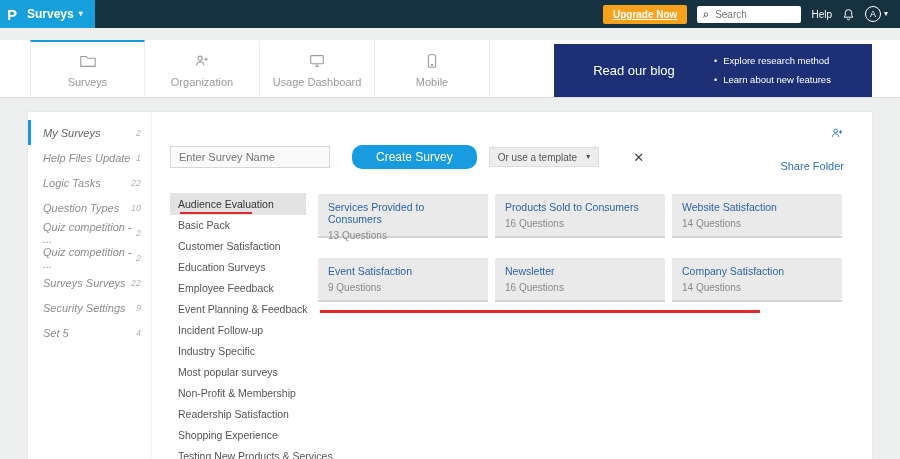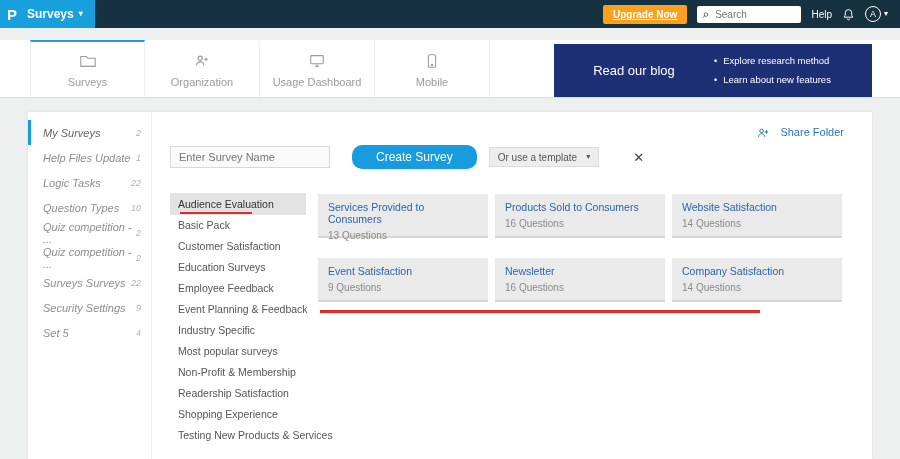--- a/index.html
+++ b/index.html
@@ -56,22 +56,22 @@
     background:#fff; box-shadow:0 0 3px rgba(0,0,0,.07); overflow:hidden; }
   .sidebar { position:absolute; top:0; left:0; width:124px; bottom:0;
     border-right:1px solid #f0f0f0; padding-top:8px; }
   .side-item { height:25px; display:flex; align-items:center; justify-content:space-between;
     padding:0 10px 0 12px; font-size:11px; color:#8d8d8d;
     border-left:3px solid transparent; cursor:pointer;font-style:italic; }
   .side-item.active { border-left-color:var(--accent-blue,#199be0); color:#666; }
   .side-count { font-size:9px; color:#b2b2b2; }
 
   .content { position:absolute; left:124px; top:0; right:0; bottom:0; }
-  .share { position:absolute; top:14px; right:28px; display:flex; align-items:flex-start;
-    gap:10px; color:#2e72b8; font-size:11px; cursor:pointer; }
+  .share { position:absolute; top:14px; right:28px; display:flex; align-items:flex-end;
+    gap:18px; color:#2e72b8; font-size:11px; cursor:pointer;flex-direction:column; }
 
   .create-row { position:absolute; top:33px; left:18px; display:flex; align-items:center; }
   .survey-name { width:160px; height:22px; border:1px solid #d8d8d8; background:#fafafa;
     font-size:11px; padding:0 8px; color:#444; font-family:inherit; outline:none; }
   .create { margin-left:22px; height:24px; padding:0 24px; background:var(--accent-blue,#199be0);
     border:none; border-radius:10px; color:#fff; font-size:12px; cursor:pointer; font-family:inherit; }
   .template-dd { margin-left:12px; height:20px; border:1px solid #ddd; background:#ededed;
     display:flex; align-items:center; gap:9px; padding:0 8px; font-size:10px; color:#555;
     cursor:pointer; }
   .template-dd .caret { color:#555; }
@@ -241,20 +241,21 @@
       <span class="close-x">✕</span>
     </div>
 
     <div class="cats">
       <div class="cat selected">Audience Evaluation</div>
       <div class="cat">Basic Pack</div>
       <div class="cat">Customer Satisfaction</div>
       <div class="cat">Education Surveys</div>
       <div class="cat">Employee Feedback</div>
       <div class="cat">Event Planning &amp; Feedback</div>
+      <div class="cat">Incident Follow-up</div>
       <div class="cat">Industry Specific</div>
       <div class="cat">Most popular surveys</div>
       <div class="cat">Non-Profit &amp; Membership</div>
       <div class="cat">Readership Satisfaction</div>
       <div class="cat">Shopping Experience</div>
       <div class="cat">Testing New Products &amp; Services</div>
     </div>
 
     <div class="cards">
       <div class="card">

